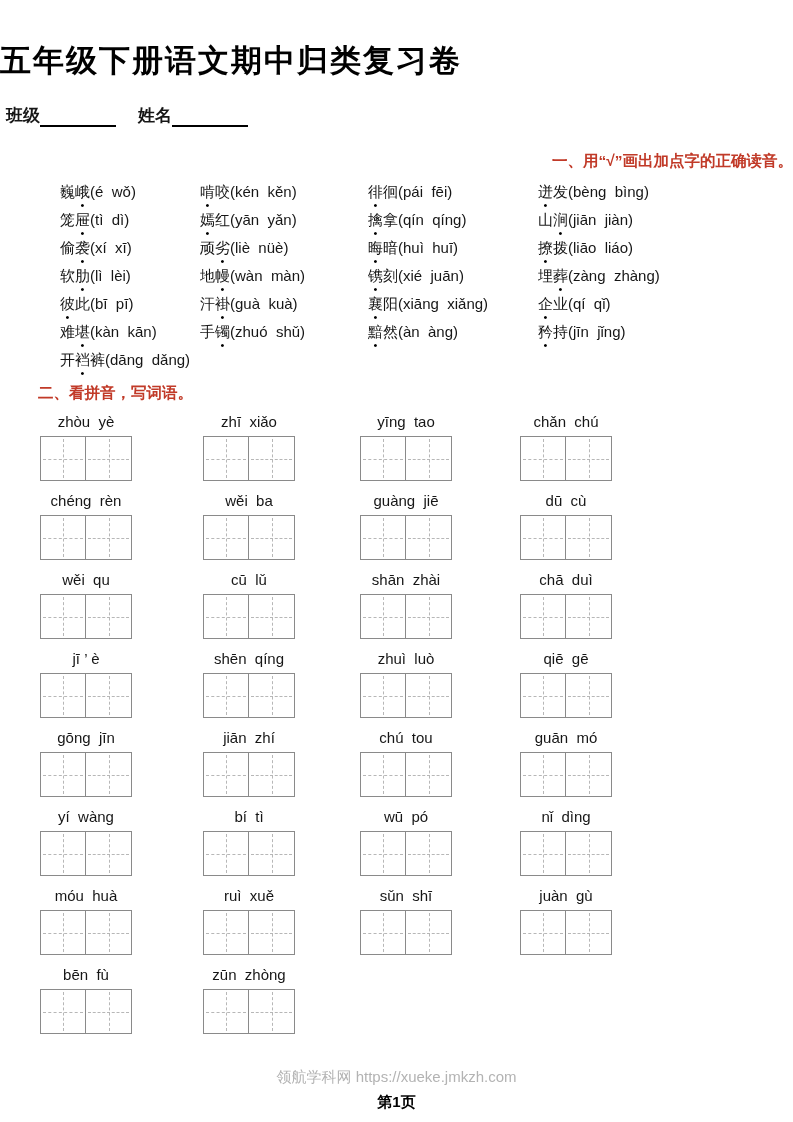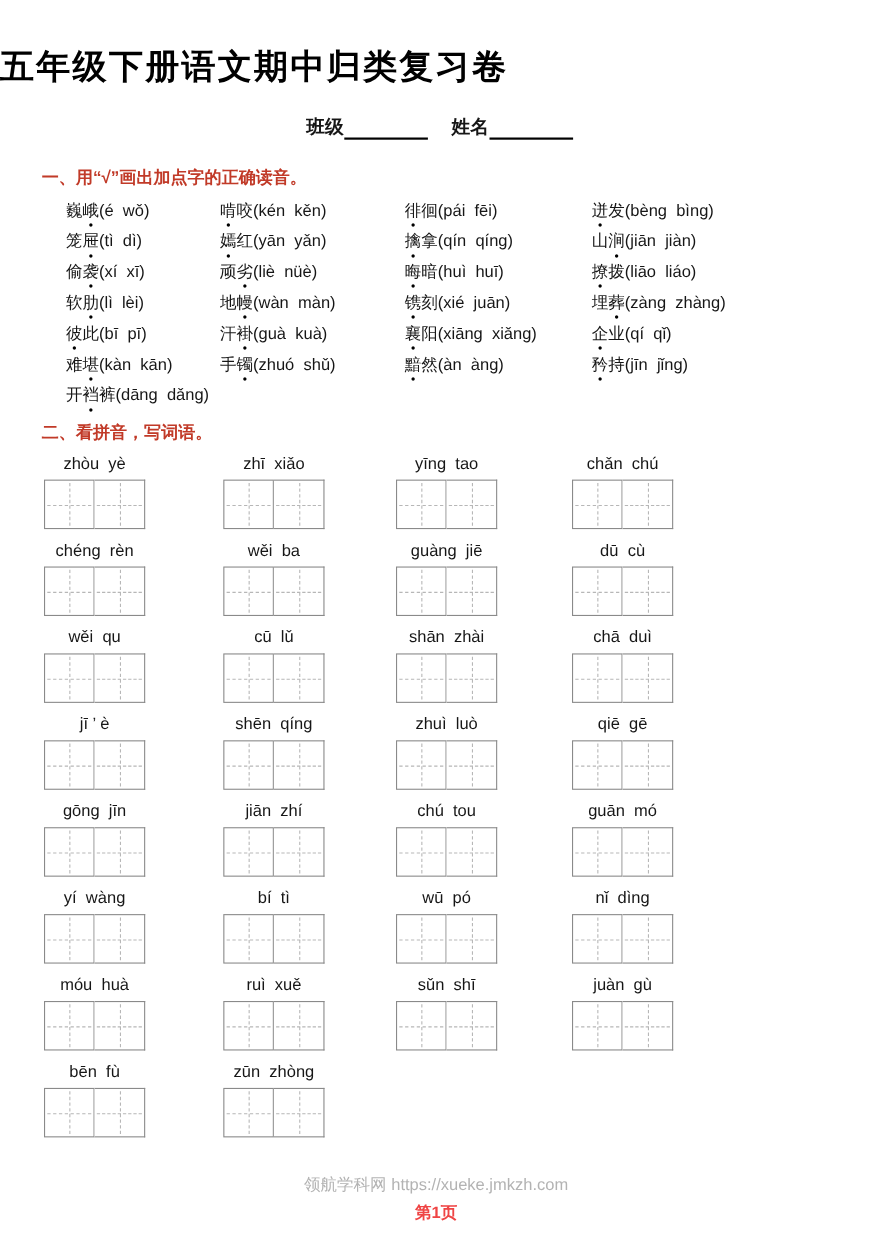--- a/index.html
+++ b/index.html
@@ -16,21 +16,21 @@
   .title {
     text-align:left;
     padding-top:40px;
     font-size:31px;
     font-weight:800;
     letter-spacing:2px;
     color:#000;
   }
 
   .idline {
-    text-align:center;
+    text-align:left;
     margin-top:22px;
     font-size:17px;
     font-weight:700;
   }
   .idline .lbl { margin-left:6px; }
   .blank {
     display:inline-block;
     width:76px;
     height:18px;
     border-bottom:2px solid #000;
@@ -38,21 +38,21 @@
     margin-right:16px;
   }
   .blank:last-child { margin-right:0; }
 
   .sec-head {
     color:var(--red,#c13a28);
     font-weight:700;
     font-size:15.5px;
     padding-left:38px;
   }
-  .sec-head.first { margin-top:24px; }
+  .sec-head.first { margin-top:24px;text-align:right; }
   .sec-head.second { margin-top:14px; }
 
   
   #sec1 {
     display:grid;
     grid-template-columns:140px 168px 170px auto;
     padding-left:60px;
     padding-right:36px;
     margin-top:10px;
     row-gap:9px;
@@ -109,21 +109,21 @@
     position:absolute; top:2px; bottom:2px; left:50%;
     border-left:1px dashed var(--box-dash,#b7b7b7);
   }
 
   
   .footer {
     position:absolute; left:0; right:0; bottom:10px;
     text-align:center;
   }
   .watermark { color:var(--wm,#b3b3b3); font-size:15px; }
-  .pagenum { font-weight:700; font-size:15px; color:#ef4444; margin-top:6px; }
+  .pagenum { font-weight:700; font-size:15px; color:#000000; margin-top:6px; }
 </style>
 </head>
 <body>
 
 <div class="sheet">
 
   <h1 class="title">五年级下册语文期中归类复习卷</h1>
 
   <div class="idline">
     <span class="lbl">班级</span><span class="blank"></span><span class="lbl">姓名</span><span class="blank"></span>

